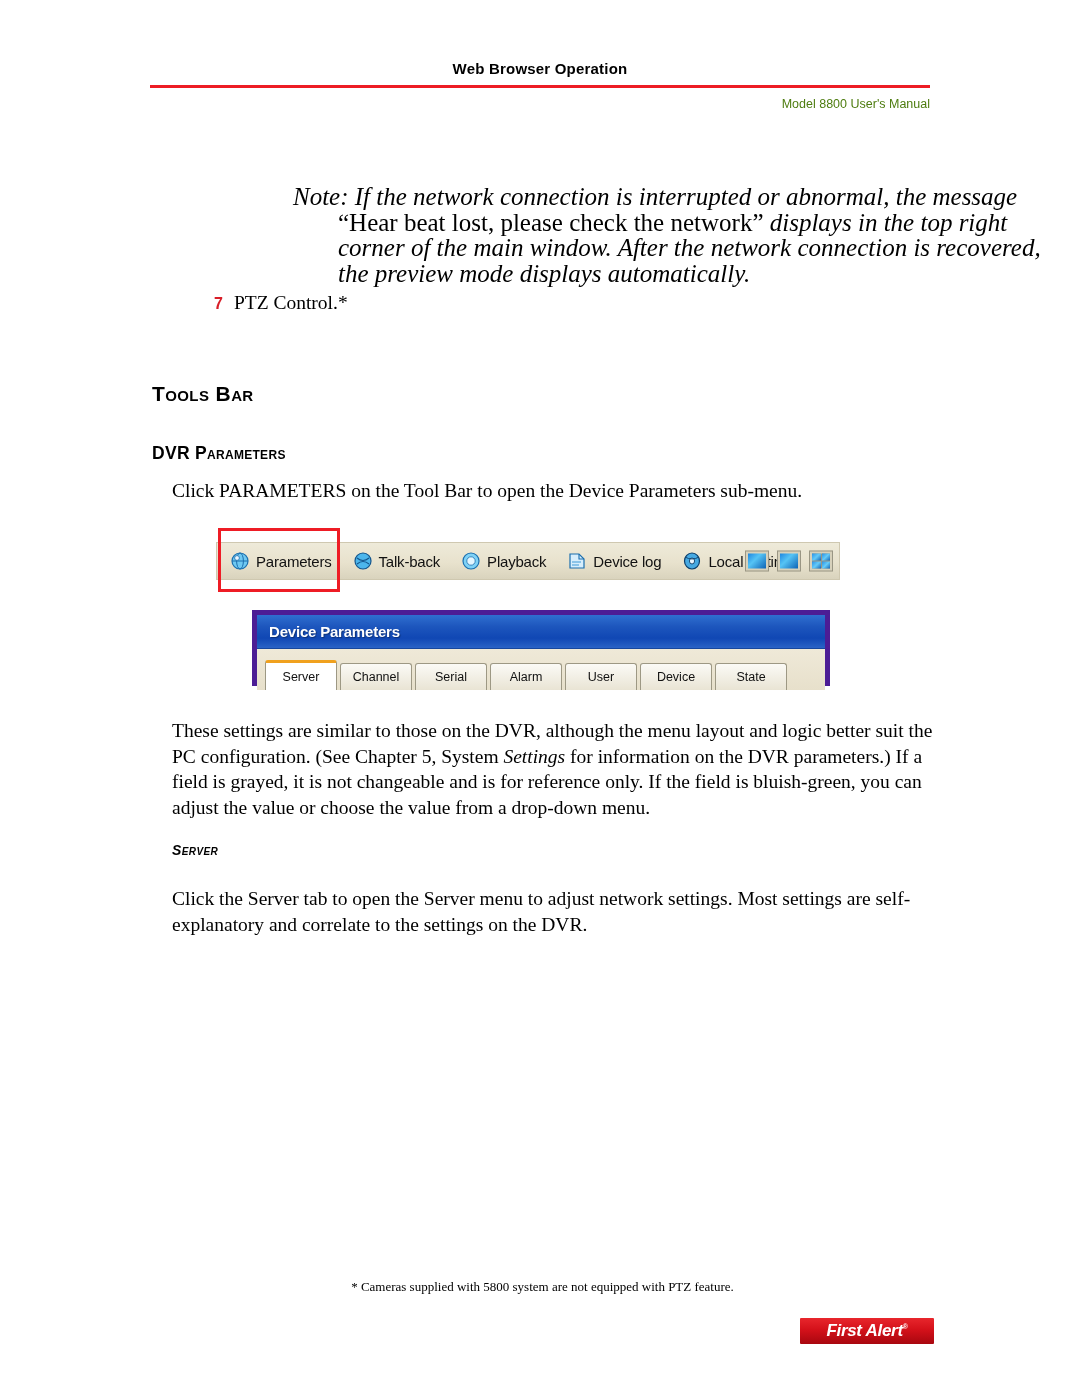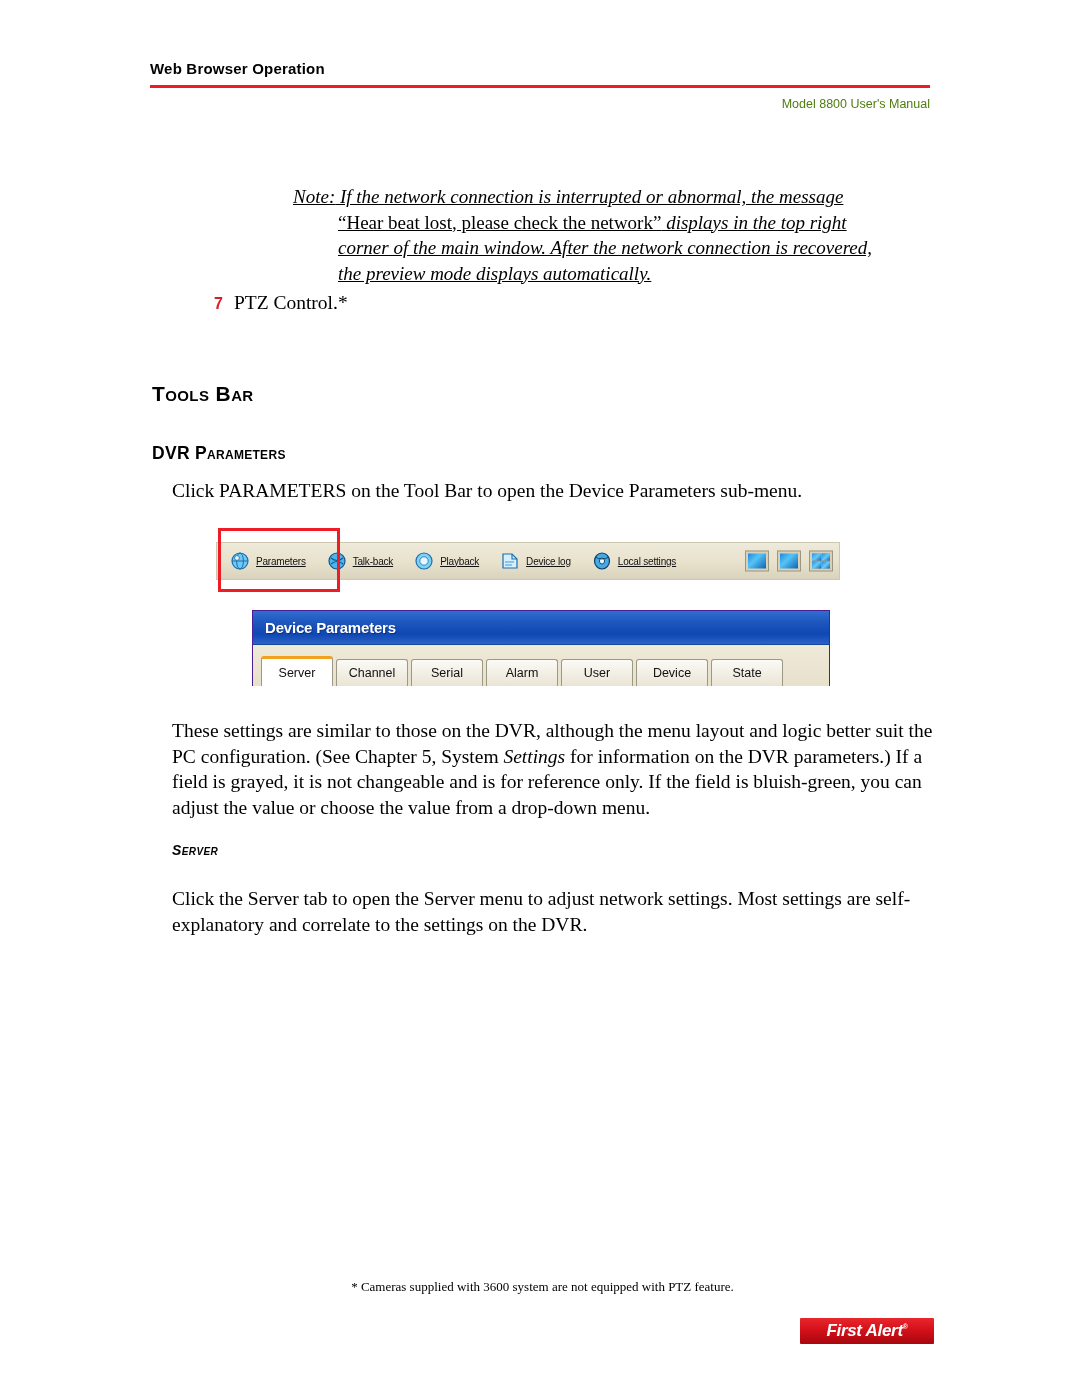--- a/index.html
+++ b/index.html
@@ -21,21 +21,21 @@
     position: absolute;
     left: 0;
     top: 0;
     width: 1080px;
   }
   .header-title {
     position: absolute;
     left: 150px;
     top: 60px;
     width: 780px;
-    text-align: left;
+    text-align: center;
     font-family: "Liberation Sans", sans-serif;
     font-weight: bold;
     font-size: 15px;
     letter-spacing: 0.2px;
     color: #000;
   }
   .header-rule {
     position: absolute;
     left: 150px;
     top: 85px;
@@ -54,24 +54,23 @@
     color: #4d7c0f;
   }
 
   
   .note-block {
     position: absolute;
     left: 293px;
     top: 184px;
     width: 652px;
     font-style: italic;
-    font-size: 19px;
+    font-size: 25px;
     line-height: 25.5px;
     text-align: left;
-    text-decoration: underline;
   }
   .note-line { white-space: nowrap; }
   .note-line.indent { padding-left: 45px; }
   .note-label { font-style: italic; }
   .roman { font-style: normal; }
 
   
   .numbered-item {
     position: absolute;
     left: 214px;
@@ -158,25 +157,24 @@
     margin-right: 20px;
     height: 30px;
   }
   .tb-icon {
     width: 22px; height: 22px;
     margin-right: 5px;
     flex: none;
   }
   .tb-label {
     font-family: "Liberation Sans", sans-serif;
-    font-size: 10px;
+    font-size: 15px;
     color: #111;
     white-space: nowrap;
     letter-spacing: -0.2px;
-    text-decoration: underline;
   }
   .tb-views {
     position: absolute;
     right: 6px;
     top: 50%;
     transform: translateY(-50%);
     display: flex;
     gap: 8px;
   }
   .tb-view-btn {
@@ -213,21 +211,21 @@
   }
 
   
   .dialog {
     position: absolute;
     left: 252px;
     top: 610px;
     width: 578px;
     height: 76px;
     background: #ece7d7;
-    border: 1px solid #4c1d95;
+    border: 5px solid #4c1d95;
     box-sizing: border-box;
   }
   .dialog-titlebar {
     height: 34px;
     background: linear-gradient(to bottom, #2f6fd0 0%, #1d56bd 35%, #1047b4 70%, #2a63c6 100%);
     border-bottom: 1px solid #17479e;
     display: flex;
     align-items: center;
     padding-left: 12px;
     box-sizing: border-box;
@@ -440,16 +438,16 @@
         <span>State</span>
       </div>
   </div>
 </div>
 
 <div class="body-p" id="para-these"><span>These settings are similar to those on the DVR, although the menu layout and logic better suit the PC configuration. (See Chapter 5, System </span><span class="ital">Settings</span><span> for information on the DVR parameters.) If a field is grayed, it is not changeable and is for reference only. If the field is bluish-green, you can adjust the value or choose the value from a drop-down menu.</span></div>
 
 <div class="h3-smallcaps">Server</div>
 <div class="body-p" id="para-server">Click the Server tab to open the Server menu to adjust network settings. Most settings are self-explanatory and correlate to the settings on the DVR.</div>
 
-<div class="footnote">* Cameras supplied with 3600 system are not equipped with PTZ feature.</div>
+<div class="footnote">* Cameras supplied with 5800 system are not equipped with PTZ feature.</div>
 <div class="brand-logo">
   <span class="brand-logo-text"><span>First Alert</span><sup>®</sup></span>
 </div>
 
 </body></html>

